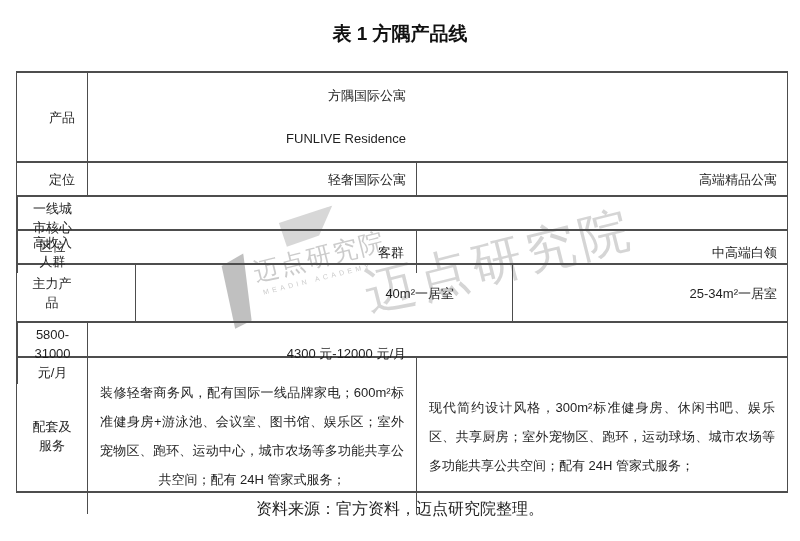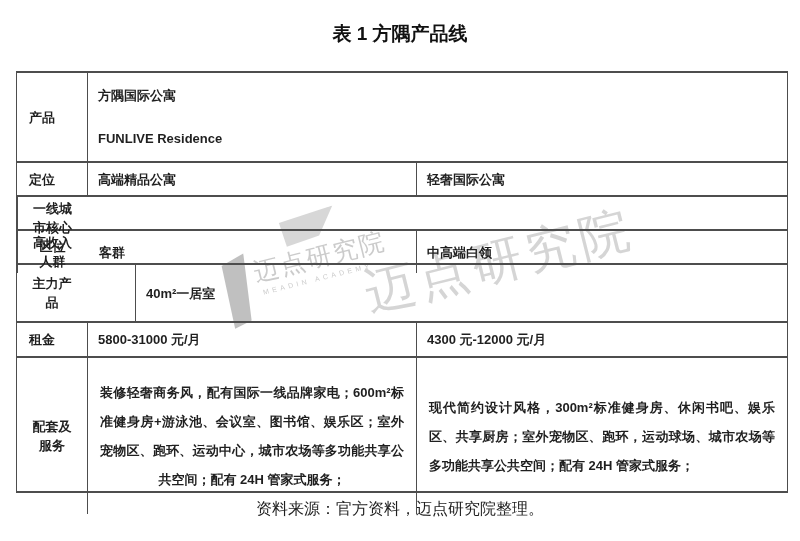--- a/index.html
+++ b/index.html
@@ -59,26 +59,25 @@
   .trow:first-child { border-top:none; }
   .r-product { height:88px; }
   .r-thin    { height:32px; }
   .r-main    { height:56px;gap:48px; }
   .r-rent    { height:33px; }
   .r-svc     { height:133px; }
   .cell {
     border-left:1px solid #4d4d4d;
     box-sizing:border-box;
     display:flex; flex-direction:column;
-    align-items:flex-start; justify-content:center;
+    align-items:flex-end; justify-content:center;
     text-align:center;
     font-size:13px; line-height:19px;
     padding:2px 10px;
     background:transparent;
-    font-weight:bold;
   }
   .cell.lbl { border-left:none; padding:2px 12px; }
   .cell.two-line { justify-content:space-between; padding:13px 10px; }
   .cell.longtext { padding:20px 12px; }
   .cell.longtext p {
     margin:0; width:100%;
     text-align:justify; text-justify:inter-ideograph;
     line-height:29px; font-size:13px;
   }
   .cell.longtext.last-center p { text-align-last:center; }
@@ -109,41 +108,41 @@
   <div class="trow r-product">
     <div class="cell lbl">产品</div>
     <div class="cell two-line">
       <span>方隅国际公寓</span>
       <span>FUNLIVE Residence</span>
     </div>
   </div>
 
   <div class="trow r-thin">
     <div class="cell lbl">定位</div>
+    <div class="cell">轻奢国际公寓</div>
     <div class="cell">高端精品公寓</div>
-    <div class="cell">轻奢国际公寓</div>
   </div>
 
   <div class="trow r-thin">
     <div class="cell">一线城市核心区位</div>
   </div>
 
   <div class="trow r-thin">
     <div class="cell">高收入人群</div>
     <div class="cell lbl">客群</div>
     <div class="cell">中高端白领</div>
   </div>
 
   <div class="trow r-main">
     <div class="cell lbl">主力产品</div>
     <div class="cell">40m²一居室</div>
+    <div class="cell">25-34m²一居室</div>
   </div>
 
   <div class="trow r-rent">
-    <div class="cell lbl">租金</div>
     <div class="cell">5800-31000 元/月</div>
     <div class="cell">4300 元-12000 元/月</div>
   </div>
 
   <div class="trow r-svc">
     <div class="cell lbl">配套及服务</div>
     <div class="cell longtext last-center">
       <p>装修轻奢商务风，配有国际一线品牌家电；600m²标准健身房+游泳池、会议室、图书馆、娱乐区；室外宠物区、跑环、运动中心，城市农场等多功能共享公共空间；配有 24H 管家式服务；</p>
     </div>
     <div class="cell longtext last-left">

